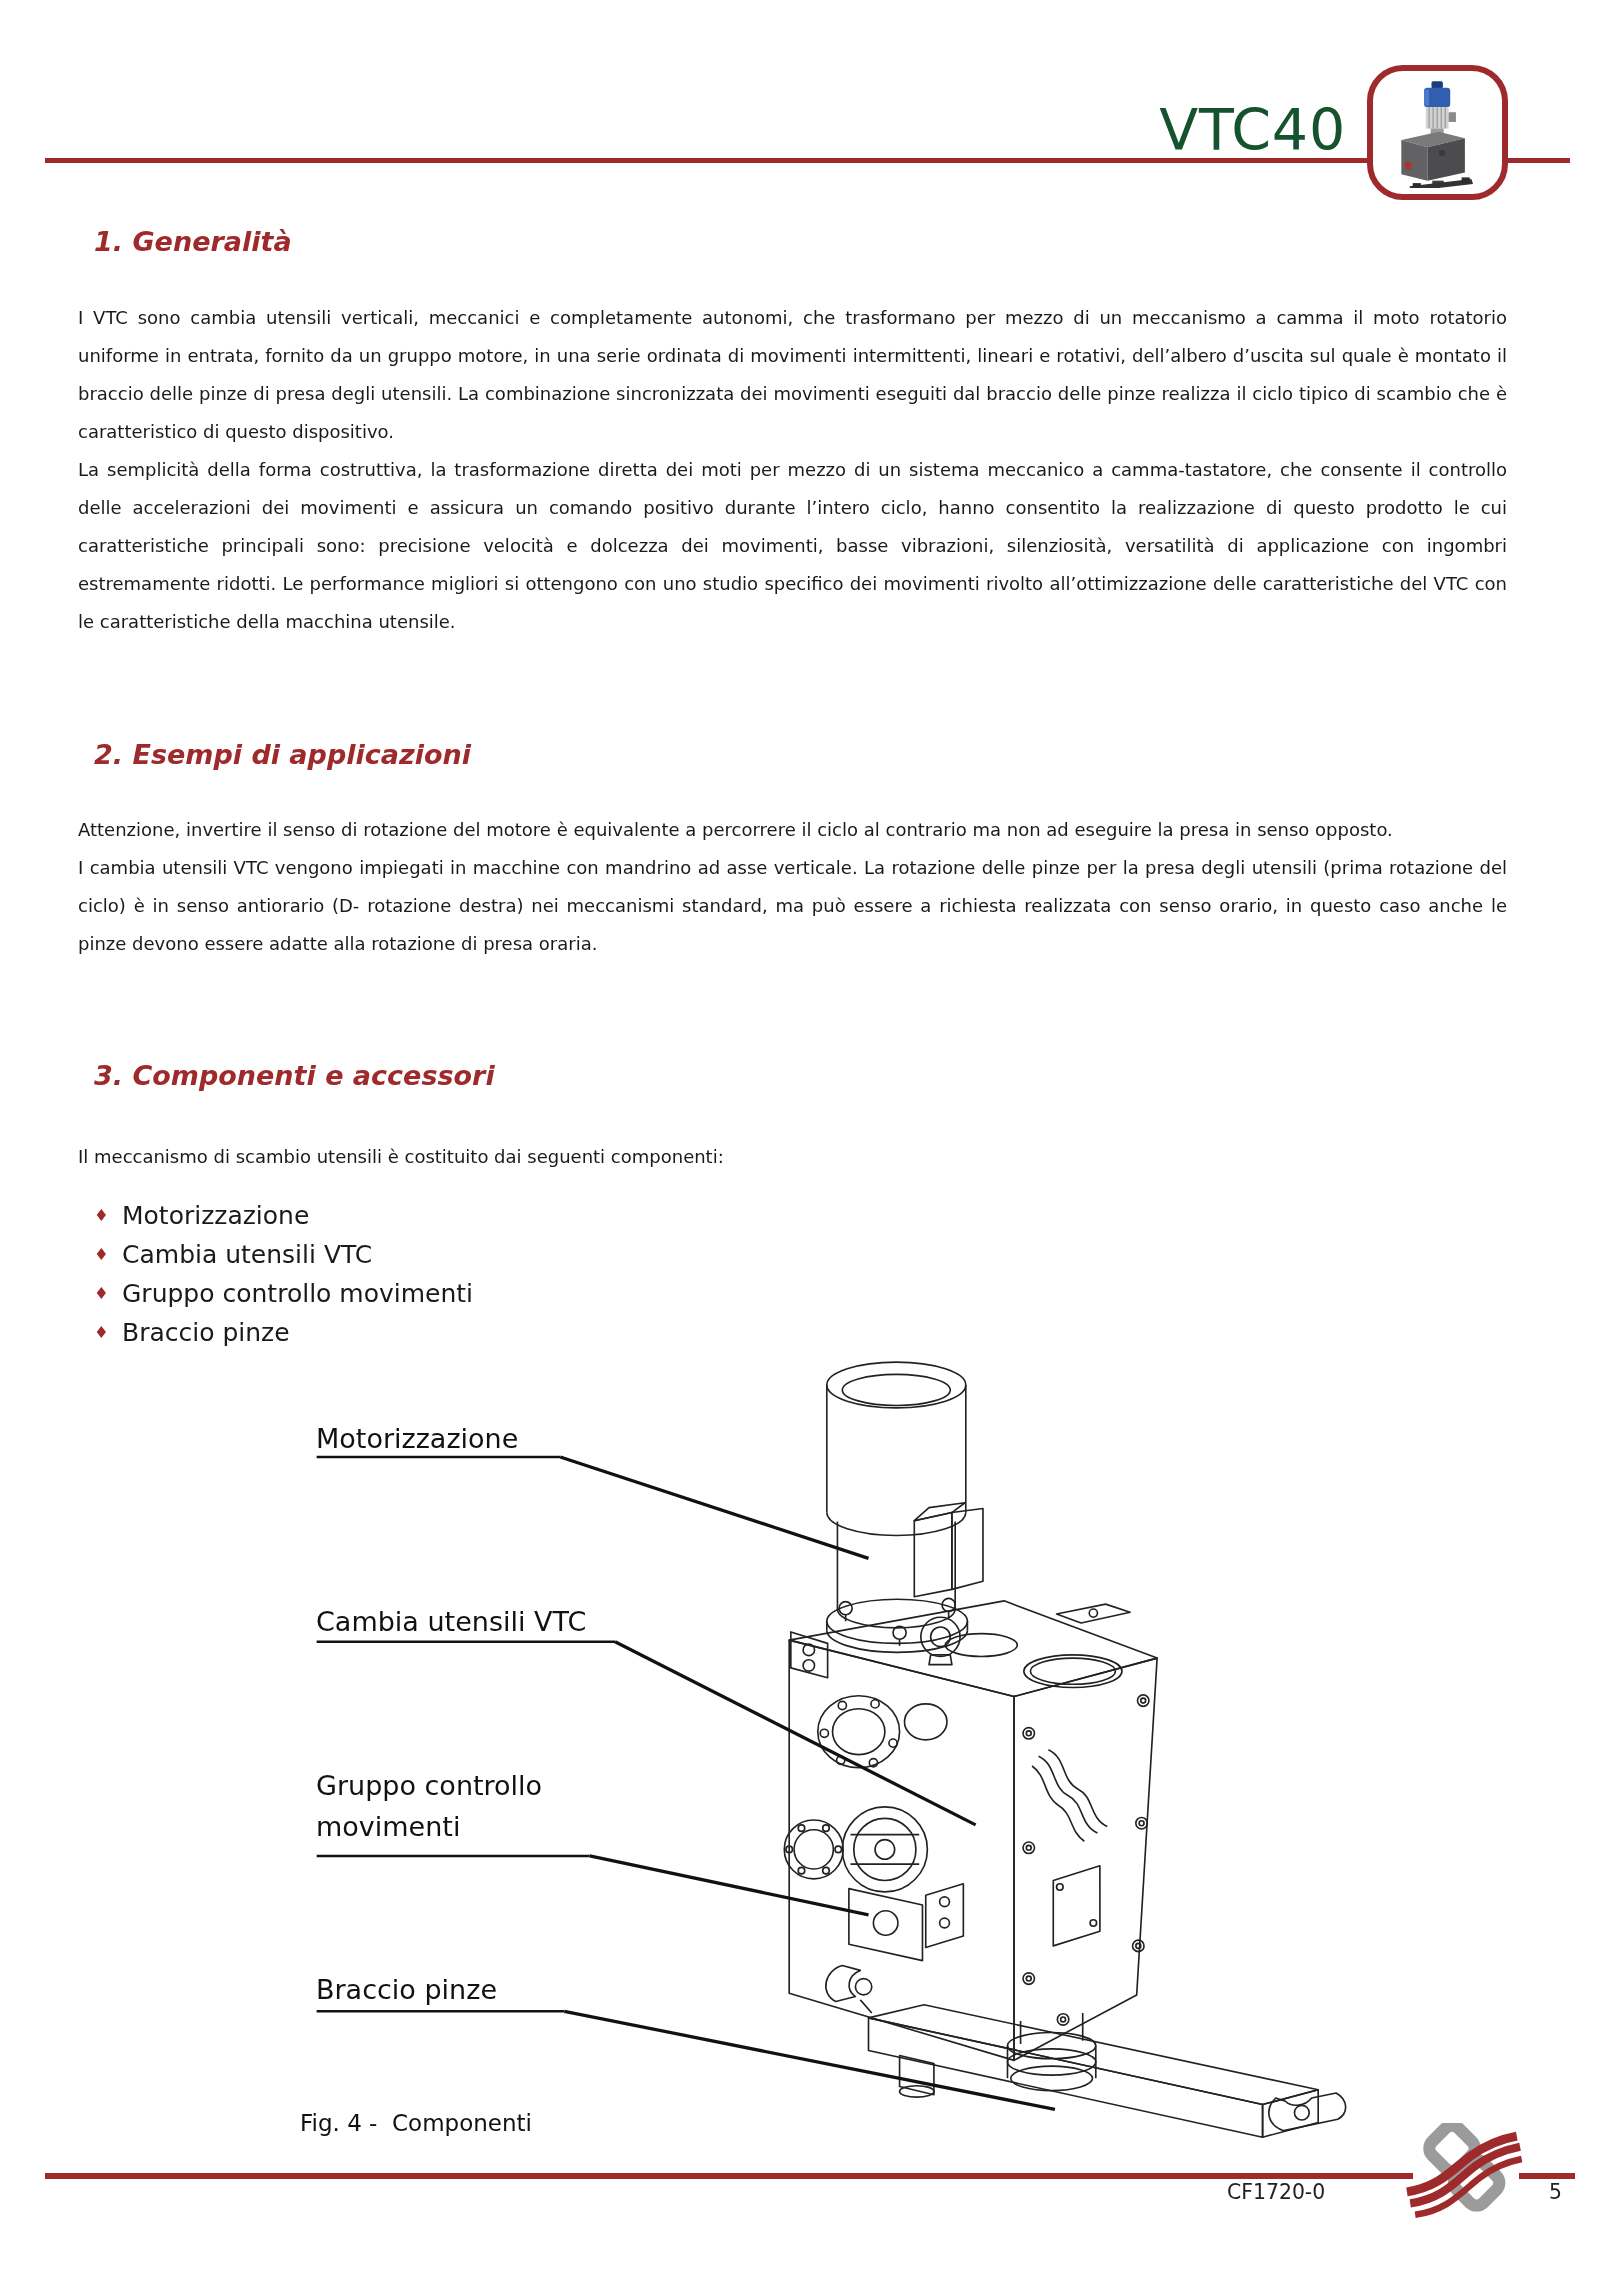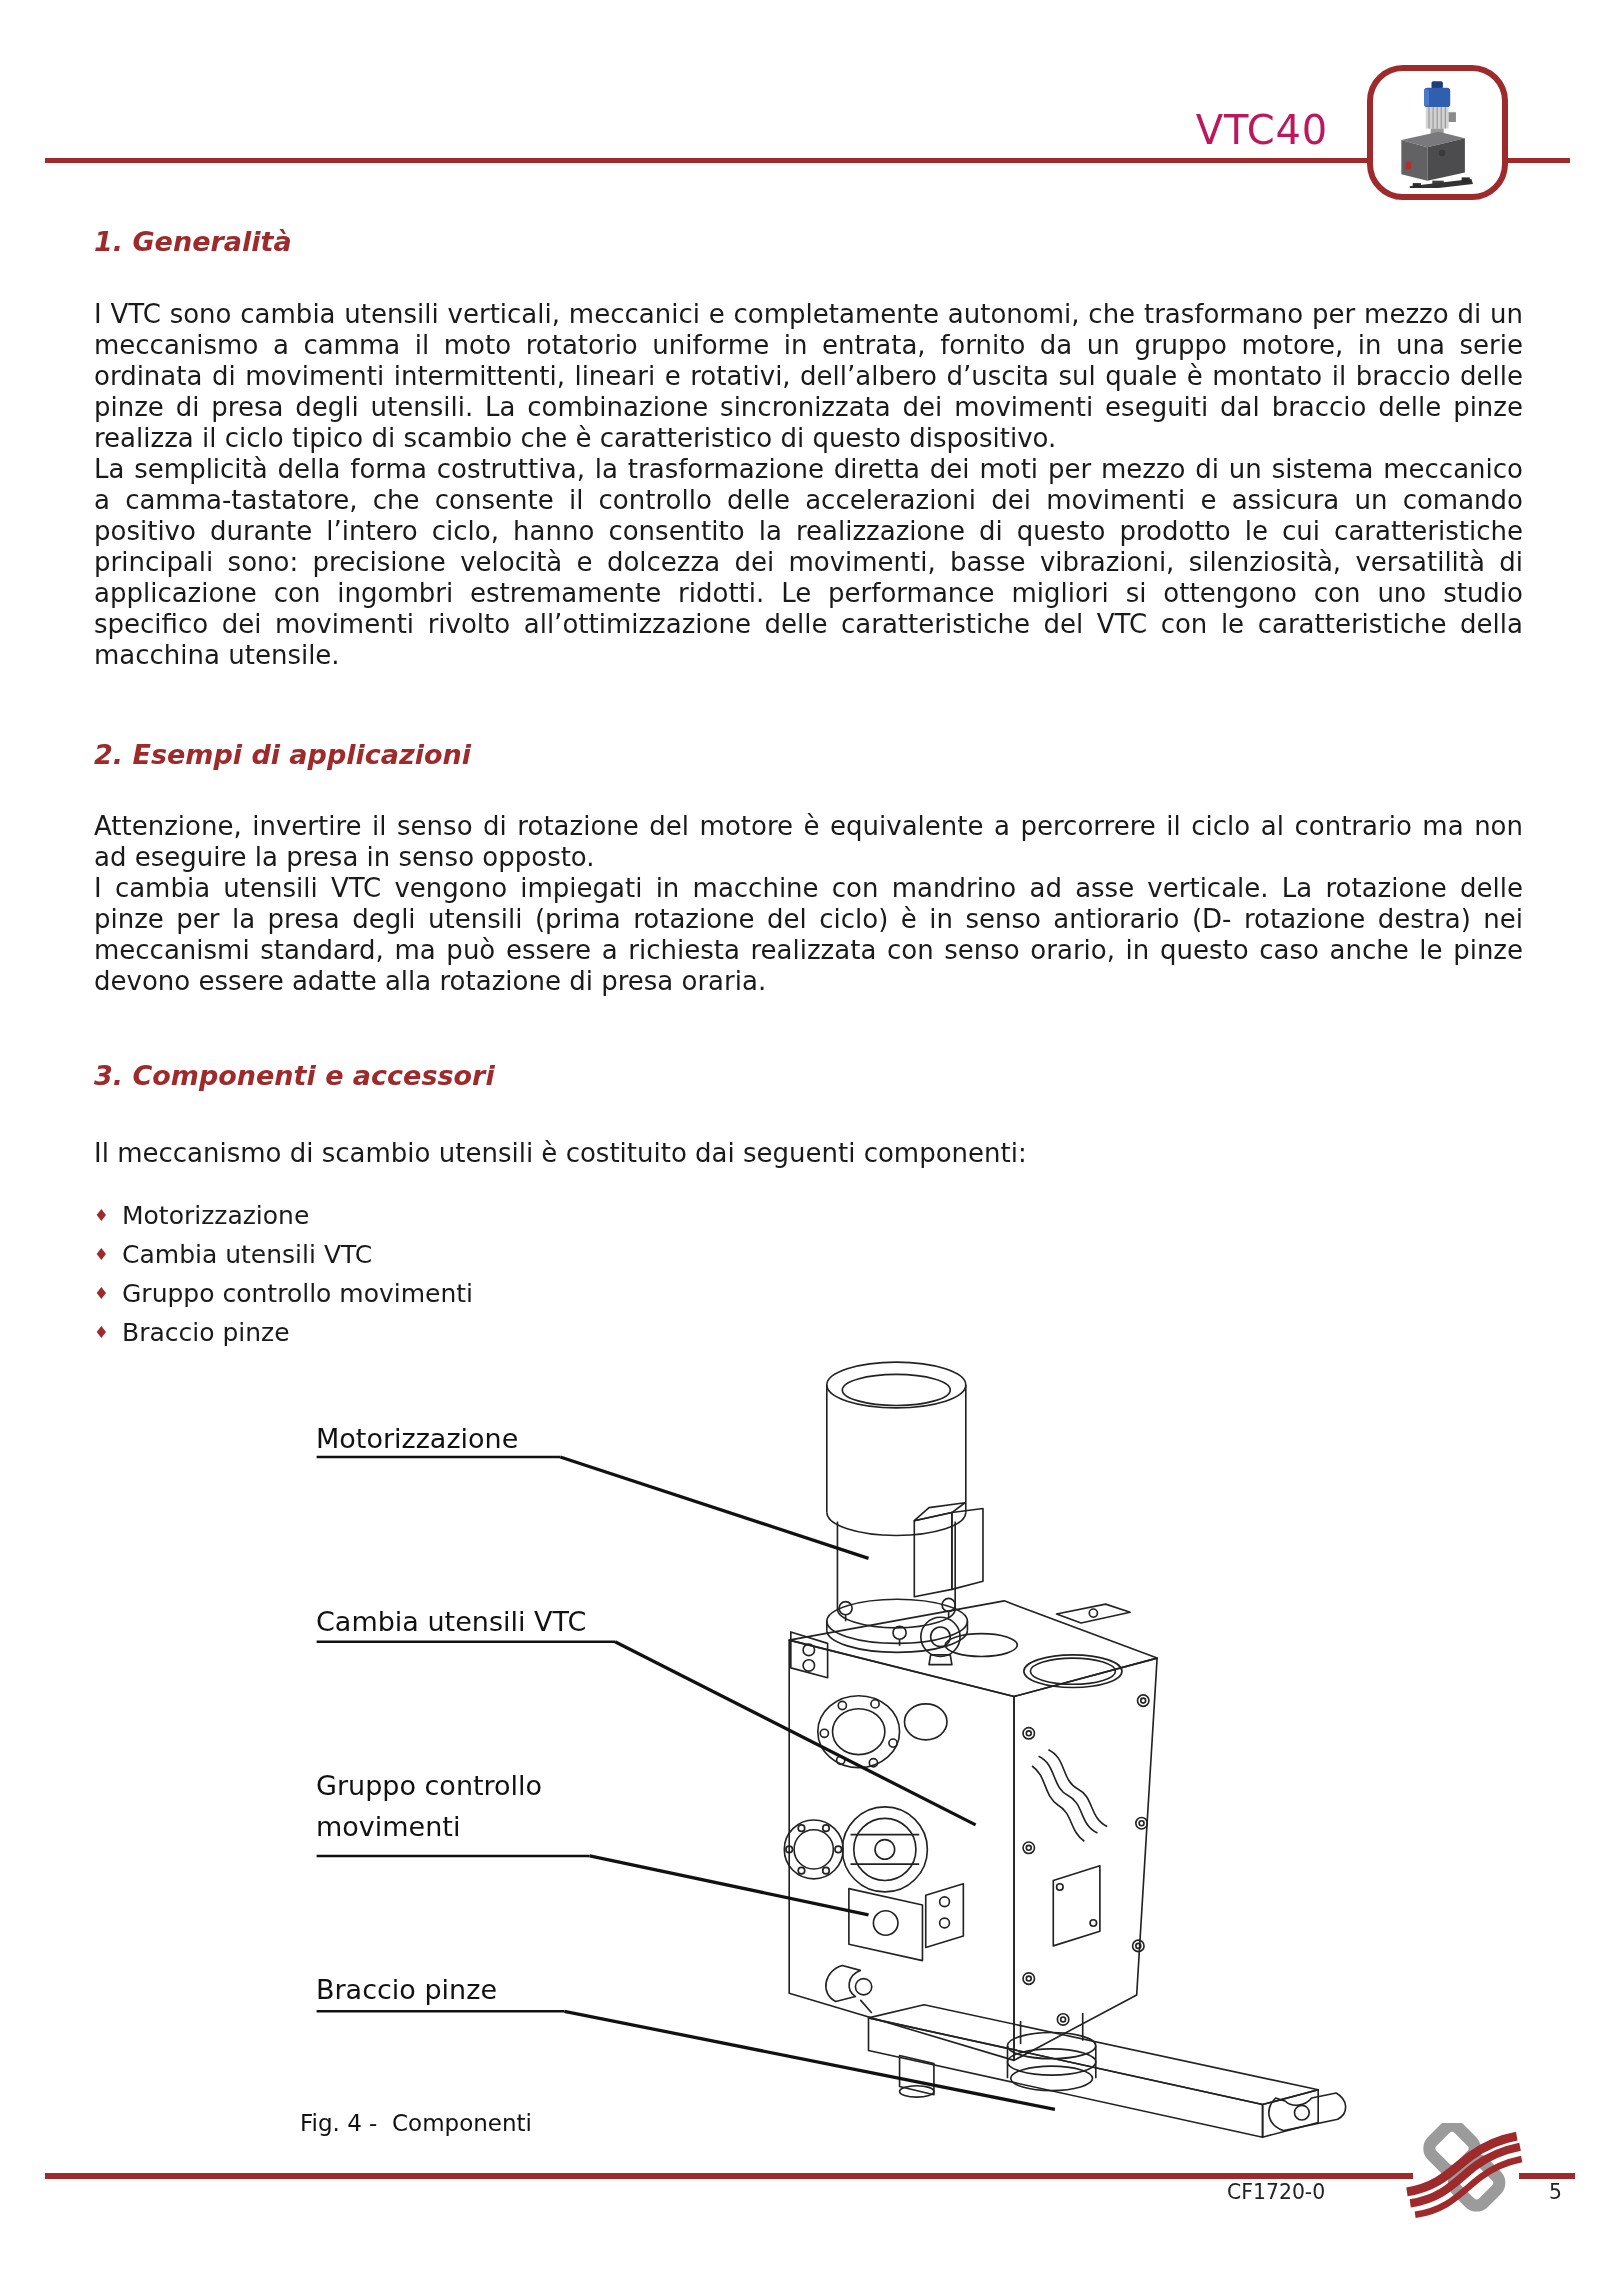--- a/index.html
+++ b/index.html
@@ -7,41 +7,41 @@
     position:relative;
     width:1616px;height:2295px;
     background:#ffffff;
     font-family:"DejaVu Sans","Liberation Sans",sans-serif;
     color:#1a1a1a;
     overflow:hidden;
   }
   .abs{position:absolute;}
   
   #product-code{
-    top:105px;right:288px;
-    font-size:40px;line-height:51px;
-    color:#be185d;letter-spacing:0.8px;
+    top:105px;right:270px;
+    font-size:57px;line-height:51px;
+    color:#14532d;letter-spacing:0.8px;
   }
   #header-rule{
     top:158px;left:45px;width:1525px;height:4.9px;
     background:#9e2a2b;
   }
   #header-badge{
     top:65px;left:1367px;width:129px;height:123px;
     background:#ffffff;border:6.5px solid #9e2a2b;border-radius:36px;
     z-index:5;display:flex;align-items:center;justify-content:center;
   }
   
   .h-sec{
     left:94px;width:1429px;
     font-size:27px;font-weight:bold;color:#9e2a2b;font-style:italic;
   }
   .body-block{
-    left:94px;width:1429px;
-    font-size:26px;line-height:31px;text-align:justify;
+    left:78px;width:1429px;
+    font-size:18px;line-height:38px;text-align:justify;
   }
   .body-block p{margin:0;}
   #s1-title{top:226px;}
   #s1-body{top:299px;}
   #s2-title{top:739px;}
   #s2-body{top:811px;}
   #s3-title{top:1060px;}
   #s3-intro{top:1138px;text-align:left;}
   #bullet-list{top:1196px;left:94px;width:736px;}
   .bullet-item{

